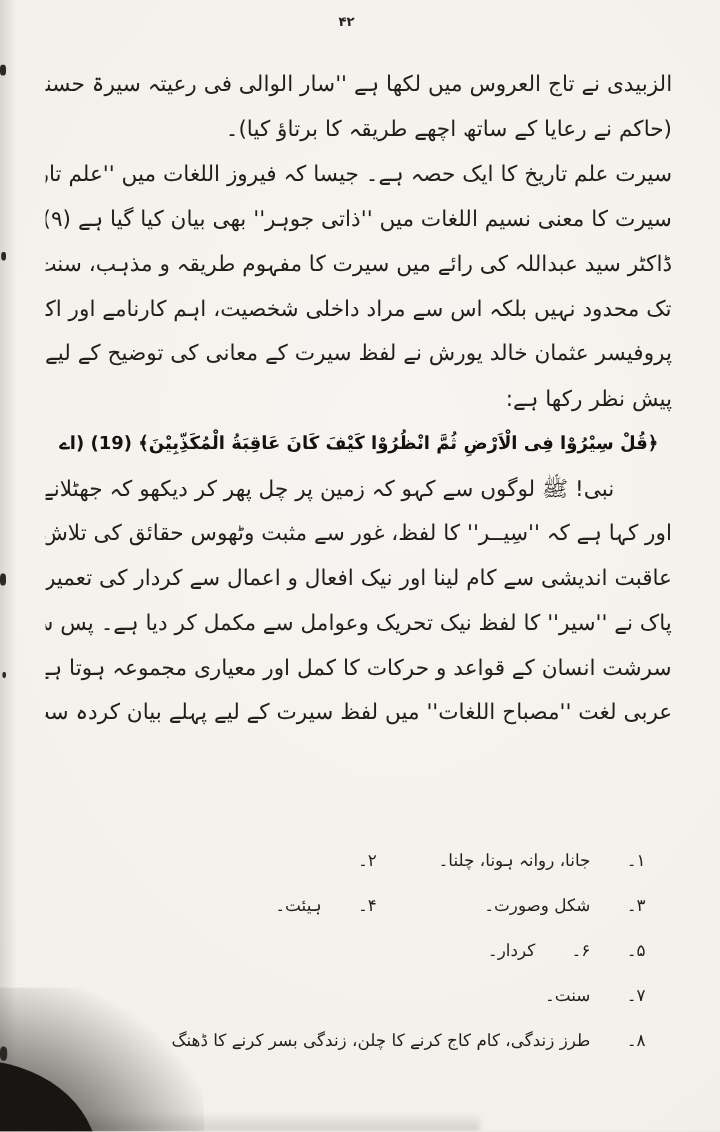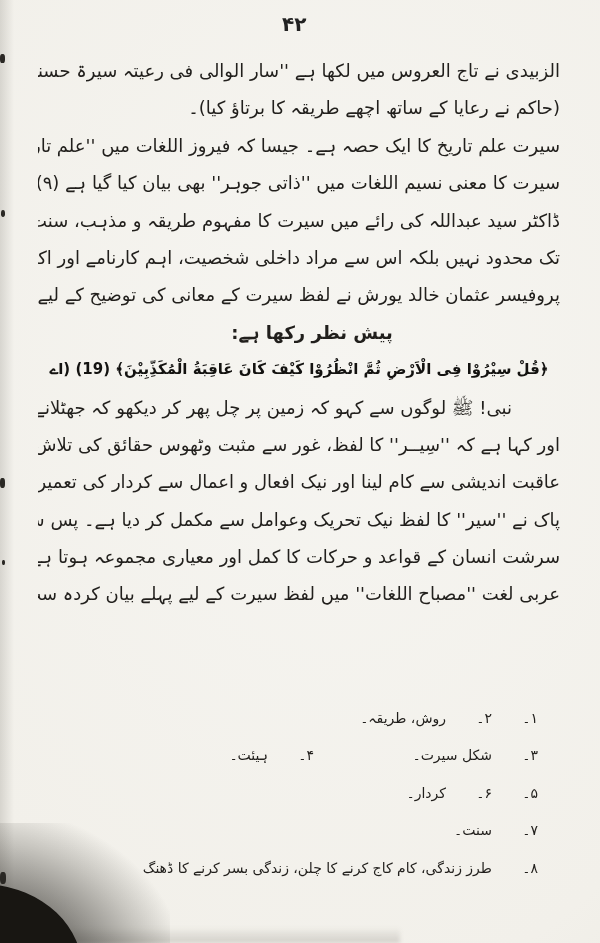--- a/index.html
+++ b/index.html
@@ -11,36 +11,36 @@
   .page{
     position:relative;width:600px;height:943px;overflow:hidden;
     background:
       radial-gradient(ellipse 140% 120% at 55% 40%, #f6f5f1 0%, #f2f0ea 55%, #e6e4dc 92%, #dddad1 100%);
     color:#1d1c1a;
     direction:rtl;
   }
   
   .page-number{
     position:absolute;top:12px;left:47%;
-    font-size:20px;font-weight:bold;color:#222;
+    font-size:11px;font-weight:bold;color:#222;
     letter-spacing:1px;
   }
   
   .text-block{
     position:absolute;top:52px;right:40px;left:38px;
   }
   .line{
     height:37.4px;line-height:37.4px;
     font-size:18px;
     white-space:nowrap;overflow:hidden;
     text-align:right;
     color:#211f1c;
   }
   .al-c{}
-  .al-l{text-align:center;padding-left:26px;font-weight:bold;}
+  .al-l{text-align:right;padding-left:26px;}
   .ind-r{padding-right:48px;}
   .verse{
     font-weight:bold;font-size:15px;text-align:center;
     letter-spacing:.5px;color:#131210;
   }
   
   .list{
     position:absolute;top:700px;right:40px;left:38px;
   }
   .lrow{
@@ -102,26 +102,26 @@
     <div class="line">اور کہا ہے کہ ''سِیــر'' کا لفظ، غور سے مثبت وٹھوس حقائق کی تلاش میں چلنا، غور و خوض کرنا،</div>
     <div class="line">عاقبت اندیشی سے کام لینا اور نیک افعال و اعمال سے کردار کی تعمیر کرنا وغیرہ سے عبارت ہے۔ خود قرآن</div>
     <div class="line">پاک نے ''سیر'' کا لفظ نیک تحریک وعوامل سے مکمل کر دیا ہے۔ پس سیرت کسی نیک طینت اور پاک</div>
     <div class="line al-c">سرشت انسان کے قواعد و حرکات کا کمل اور معیاری مجموعہ ہوتا ہے (۱۲)۔</div>
     <div class="line al-c">عربی لغت ''مصباح اللغات'' میں لفظ سیرت کے لیے پہلے بیان کردہ سب تعریفوں کی</div>
   </div>
 
   <div class="list">
     <div class="lrow">
       <span class="lnum">۱۔</span>
+      <span class="ltext t1">جانا، روانہ ہونا، چلنا۔</span>
       <span class="lnum n2">۲۔</span>
-      <span class="ltext">روش، طریقہ۔</span>
     </div>
     <div class="lrow">
       <span class="lnum">۳۔</span>
-      <span class="ltext t1">شکل سیرت۔</span>
+      <span class="ltext t1">شکل وصورت۔</span>
       <span class="lnum n2">۴۔</span>
       <span class="ltext">ہیئت۔</span>
     </div>
     <div class="lrow">
       <span class="lnum">۵۔</span>
       <span class="lnum n2">۶۔</span>
       <span class="ltext">کردار۔</span>
     </div>
     <div class="lrow">
       <span class="lnum">۷۔</span>

